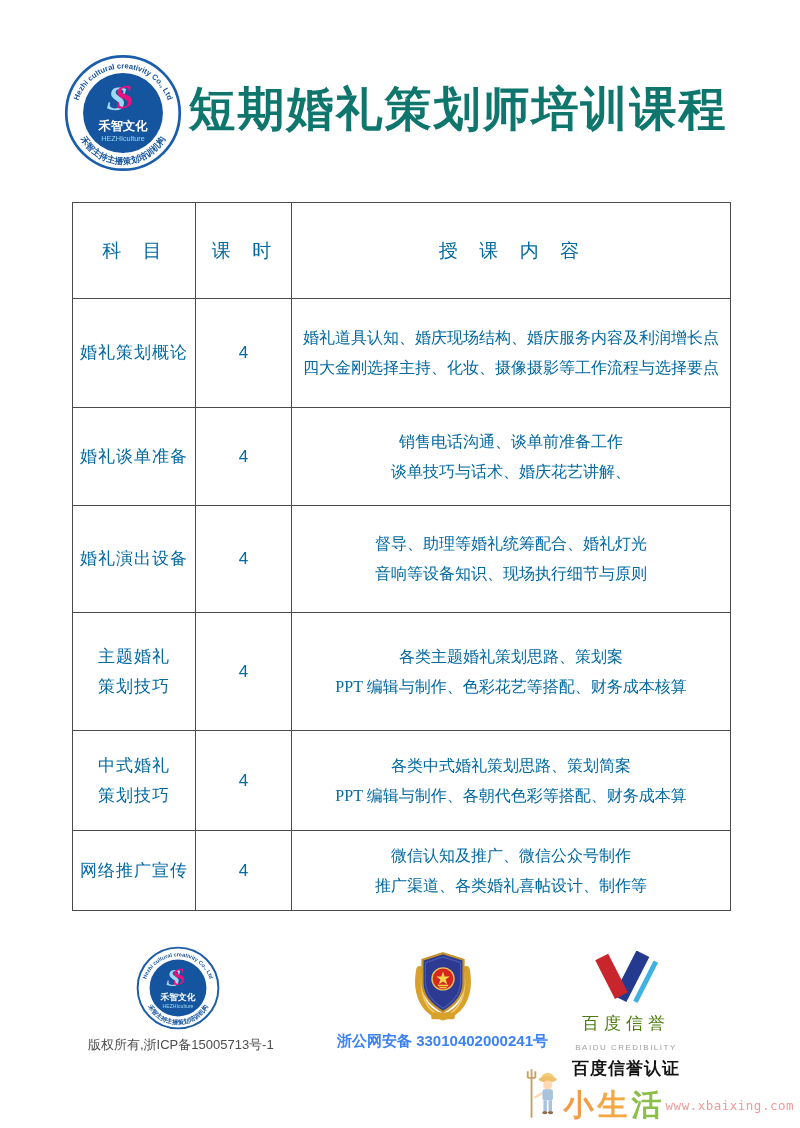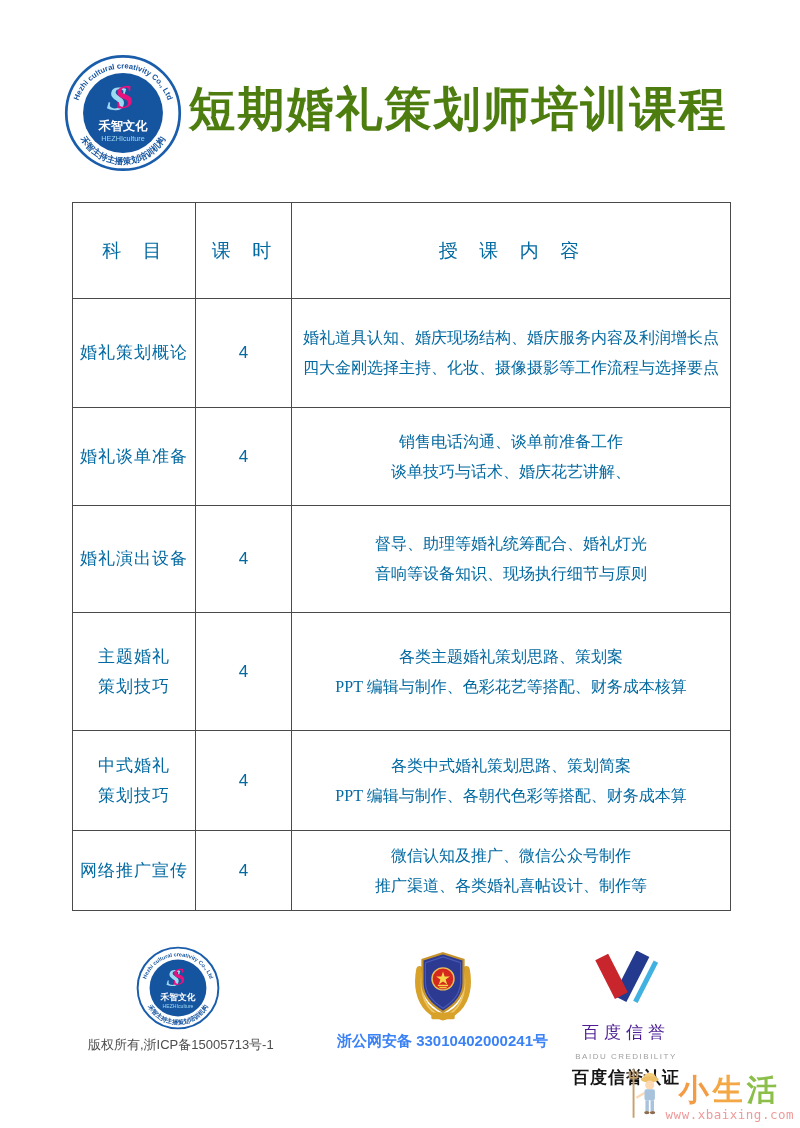--- a/index.html
+++ b/index.html
@@ -16,21 +16,21 @@
 
   
   .brand-logo { position: absolute; }
   .brand-logo.top { left: 64px; top: 54px; }
   .page-title {
     position: absolute;
     left: 178px; top: 78px; width: 560px;
     font-size: 47px;
     font-weight: bold;
     letter-spacing: 2px;
-    color: #4d7c0f;
+    color: #0f766e;
     text-align: center;
     white-space: nowrap;
   }
 
   
   table.course {
     position: absolute;
     left: 72px; top: 202px;
     width: 658px;
     border-collapse: collapse;
@@ -90,24 +90,24 @@
   }
   .police-filing-text {
     margin-top: 4px;
     font-family: "Liberation Sans", sans-serif;
     font-size: 15px;
     font-weight: bold;
     color: #3b82f6;
     white-space: nowrap;
   }
   .baidu-title {
-    margin-top: 10px;
+    margin-top: 1px;
     font-family: "Liberation Sans", sans-serif;
     font-size: 17px;
-    color: #4c1d95;
+    color: #4d7c0f;
     letter-spacing: 5px;
     white-space: nowrap;
   }
   .baidu-subtitle {
     margin-top: 8px;
     font-family: "Liberation Sans", sans-serif;
     font-size: 8px;
     color: #a0a0a0;
     letter-spacing: 1.5px;
     white-space: nowrap;
@@ -123,21 +123,21 @@
   }
 
   
   .watermark {
     position: absolute;
     right: 6px; bottom: 6px;
     display: flex;
     align-items: flex-end;
     gap: 3px;
   }
-  .wm-text { display: flex; flex-direction: column; align-items: center; }
+  .wm-text { display: flex; flex-direction: row; align-items: center; }
   .wm-name { font-size: 30px; font-weight: bold; font-family: "DejaVu Sans", sans-serif; line-height: 34px; letter-spacing: 4px; }
   .wm-ch1 { color: #f39b45; }
   .wm-ch2 { color: #f3a845; }
   .wm-ch3 { color: #8bbf4a; }
   .wm-url {
     font-family: "DejaVu Sans Mono", monospace;
     font-size: 12.5px;
     color: #ef9a9a;
     letter-spacing: 0.5px;
     line-height: 15px;

